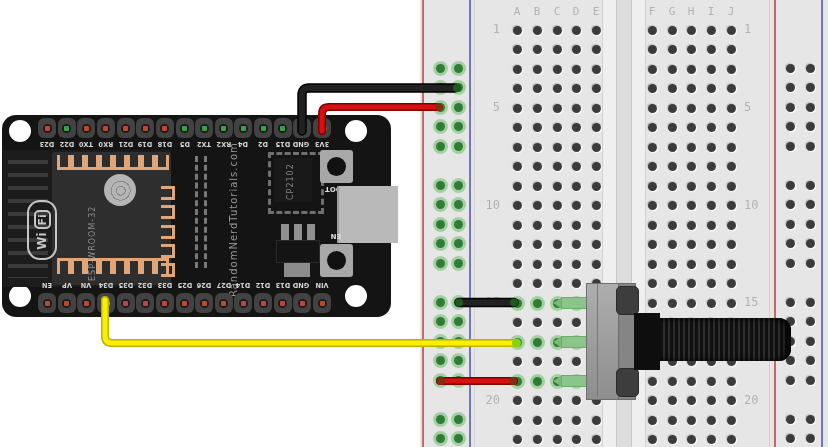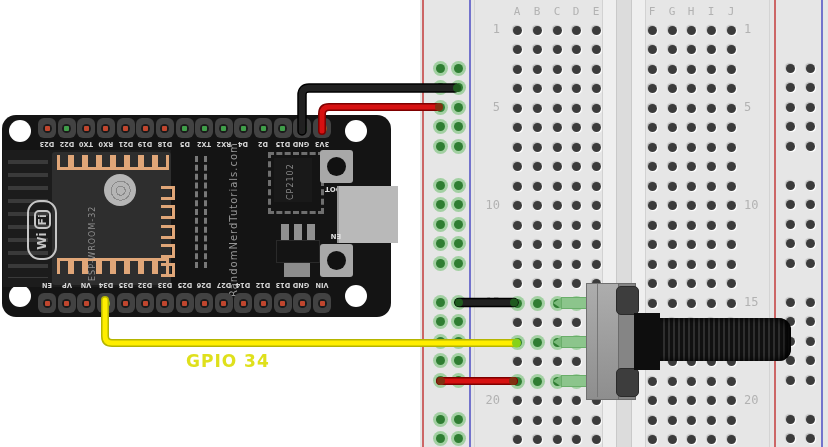--- a/index.html
+++ b/index.html
@@ -649,14 +649,13 @@
       <path d="M459,302.5 L514,302.5" fill="none" stroke="#000000" stroke-width="9.5" stroke-linecap="round" stroke-linejoin="round"></path>
       <path d="M459,302.5 L514,302.5" fill="none" stroke="#212121" stroke-width="6.5" stroke-linecap="round" stroke-linejoin="round"></path>
       <circle cx="459" cy="302.5" r="4" fill="#1e5a1e"></circle>
       <circle cx="514" cy="302.5" r="4" fill="#1e5a1e"></circle>
       <path d="M440,381 L514,381" fill="none" stroke="#7e0000" stroke-width="8" stroke-linecap="round" stroke-linejoin="round"></path>
       <path d="M440,381 L514,381" fill="none" stroke="#d61111" stroke-width="5" stroke-linecap="round" stroke-linejoin="round"></path>
       <circle cx="441" cy="381" r="4" fill="#803010"></circle>
       <circle cx="513" cy="381" r="4" fill="#803010"></circle>
     </svg>
 
-  <div class="gpio-label" style="color: rgb(223, 224, 28);">GPIO 34</div>
 </div>
 
 </body></html>

